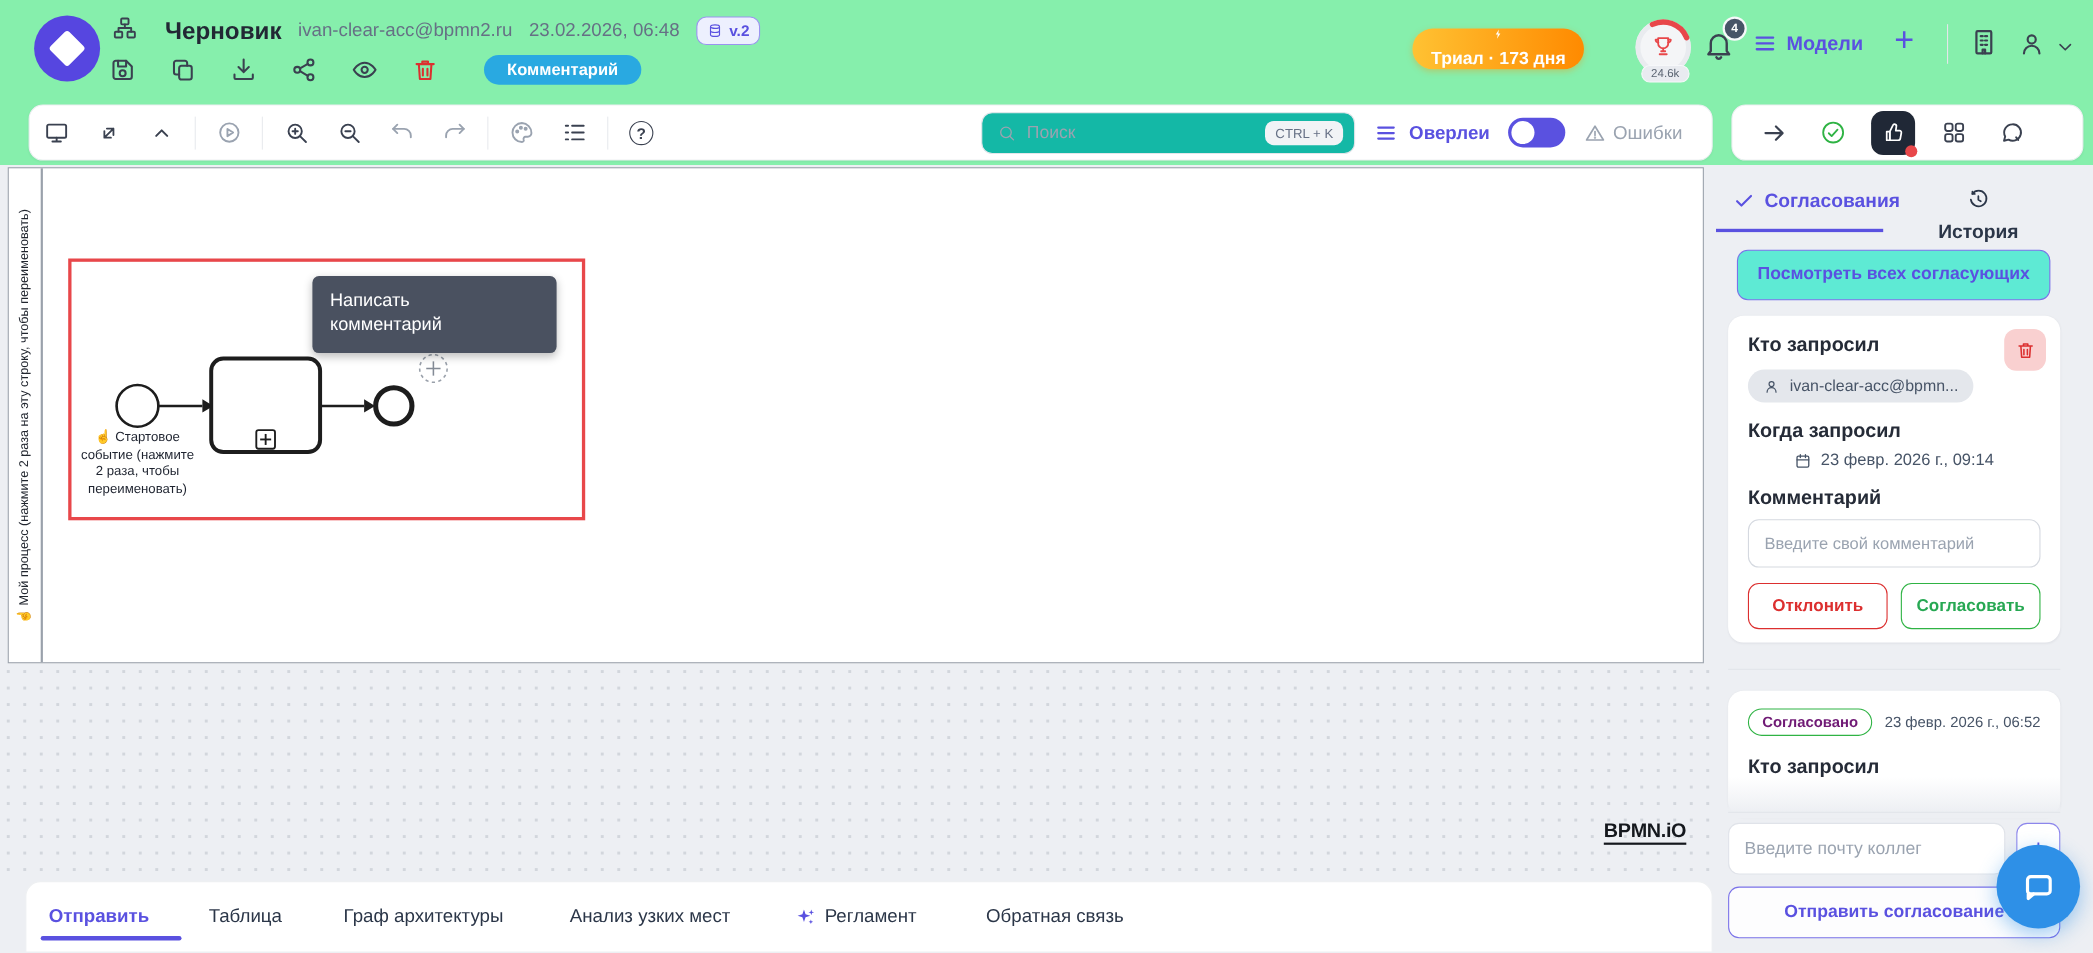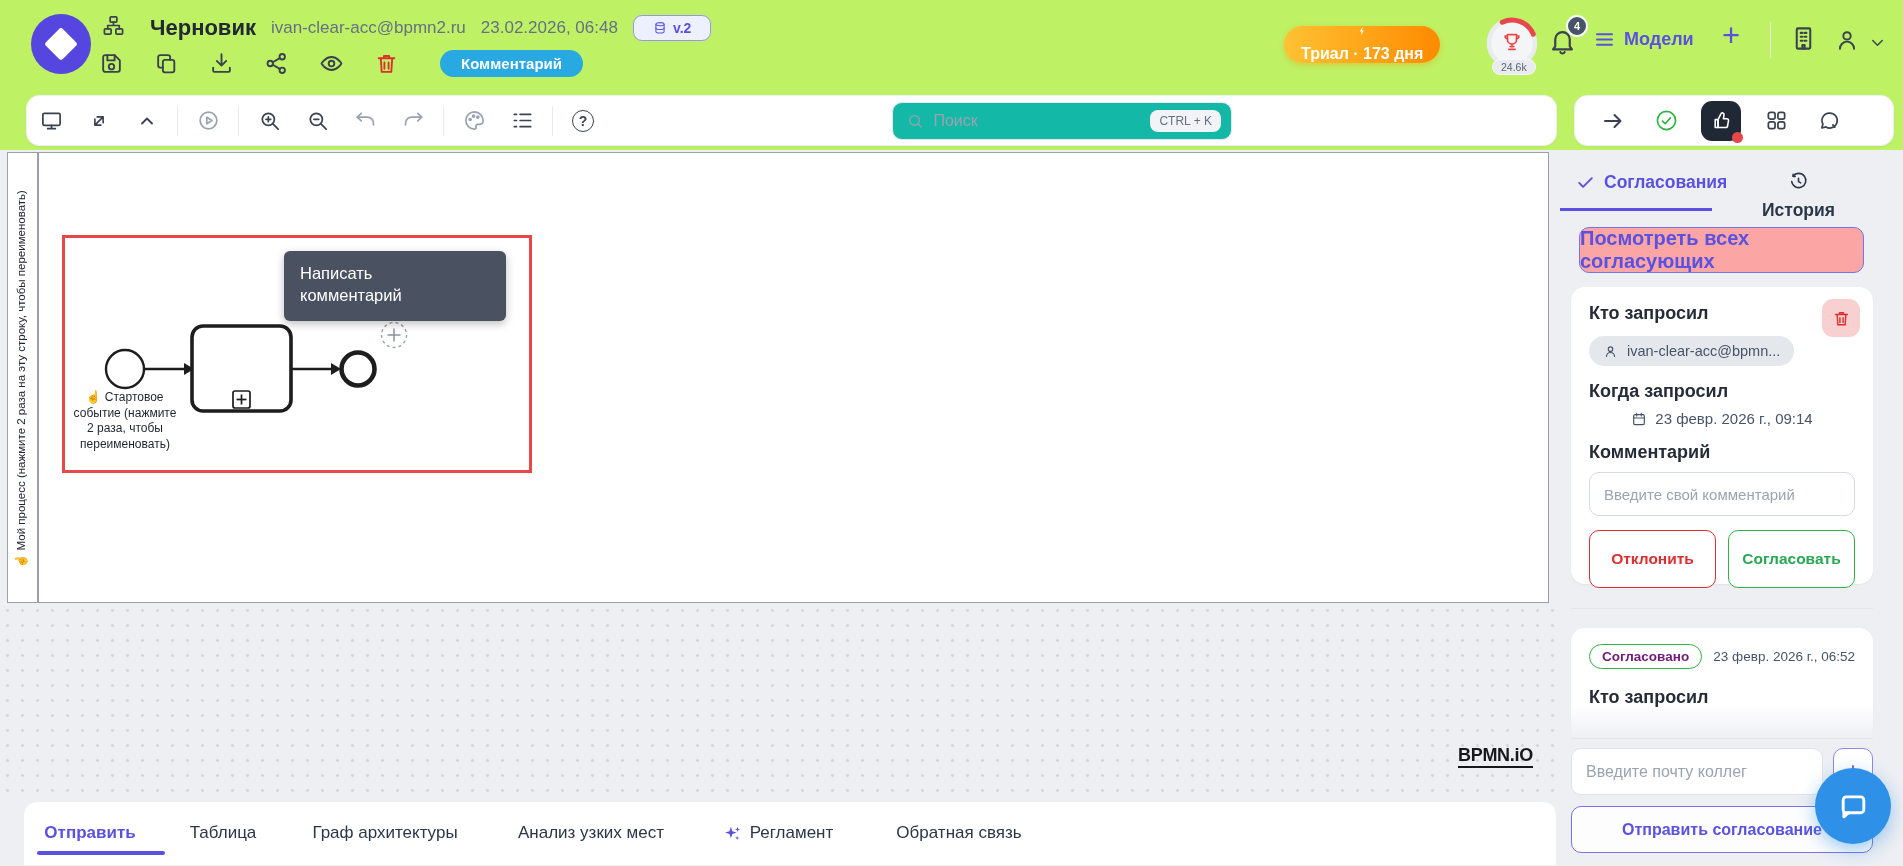--- a/index.html
+++ b/index.html
@@ -3,28 +3,28 @@
 <meta charset="utf-8">
 <style>
   * { margin:0; padding:0; box-sizing:border-box; }
   html,body { width:1903px; height:866px; overflow:hidden; }
   body { font-family:"Liberation Sans", sans-serif; background:#edeff3; color:#252b37; }
   #app { position:relative; width:1903px; height:866px; }
 
   svg.i { fill:none; stroke:currentColor; stroke-width:1.8; stroke-linecap:round; stroke-linejoin:round; display:block; }
 
   
-  .hdr { position:absolute; left:0; top:0; width:1903px; height:150px; background:#bef264; }
+  .hdr { position:absolute; left:0; top:0; width:1903px; height:150px; background:#86efac; }
   .logo { position:absolute; left:31px; top:14px; width:60px; height:60px; border-radius:50%; background:#5646e0; display:flex; align-items:center; justify-content:center; cursor:pointer; }
   .logo .diamond { width:24px; height:24px; background:#fff; border-radius:3px; transform:rotate(45deg); }
   .sitemap { position:absolute; left:102px; top:14px; color:#3a4150; }
   .row1 { position:absolute; left:150px; top:12px; height:32px; display:flex; align-items:center; gap:15px; }
   .title { font-size:22px; font-weight:700; color:#222834; }
   .meta { font-size:17px; color:#667085; }
-  .vchip { display:flex; align-items:center; gap:6px; border:1px solid #9b94f0; background:#edf0fe; color:#5a51e0; border-radius:9px; padding:4px 19px; font-size:14px; font-weight:700; cursor:pointer; }
+  .vchip { display:flex; align-items:center; gap:6px; border:1px solid #9b94f0; background:#edf0fe; color:#5a51e0; border-radius:9px; padding:4px 9px; font-size:14px; font-weight:700; cursor:pointer; }
   .row2 { position:absolute; left:96px; top:48px; display:flex; align-items:center; gap:25px; }
   .hbtn { width:30px; height:30px; display:flex; align-items:center; justify-content:center; color:#3a4150; cursor:pointer; }
   .status-badge { margin-left:14px; background:#29a9e1; color:#fff; font-size:15px; font-weight:700; padding:5px 21px; border-radius:15px; }
   .trial { position:absolute; left:1284px; top:26px; height:37px; border-radius:19px; background:linear-gradient(90deg,#ffc233,#ff8a00); color:#fff; display:flex; align-items:center; gap:9px; padding:0 17px; font-size:16px; font-weight:700; cursor:pointer; box-shadow:0 2px 6px rgba(255,138,0,.35);flex-direction:column; }
   .gauge { position:absolute; left:1484px; top:15px; width:56px; height:56px; cursor:pointer; }
   .gauge .trophy { position:absolute; left:17px; top:16px; color:#e8474a; }
   .gauge-chip { position:absolute; left:1492px; top:59px; background:#e9ebf0; border:1px solid #f7f8fa; border-radius:9px; padding:1px 8px; font-size:10.5px; color:#5b6472; }
   .bell { position:absolute; left:1548px; top:27px; color:#3a4150; cursor:pointer; }
   .bell-badge { position:absolute; left:1566px; top:15px; width:22px; height:22px; background:#475467; border:2px solid #f7f8fa; border-radius:50%; color:#fff; font-size:11px; font-weight:700; display:flex; align-items:center; justify-content:center; }
   .models { position:absolute; left:1594px; top:29px; display:flex; align-items:center; gap:9px; color:#5a51e0; font-size:18px; font-weight:700; cursor:pointer; }
@@ -70,31 +70,31 @@
   .bbar { position:absolute; left:23px; top:801px; width:1534px; height:65px; background:#fff; border:1px solid #eef0f2; border-radius:14px 14px 0 0; }
   .btab { position:absolute; top:21px; transform:translateX(-50%); font-size:17px; font-weight:500; color:#2b3648; cursor:pointer; white-space:nowrap; display:flex; align-items:center; gap:8px; }
   .btab.active { color:#5a51e0; font-weight:700; }
   .bunder { position:absolute; left:13px; top:49px; width:128px; height:3.5px; border-radius:3px; background:#5a51e0; }
 
   
   .stab { position:absolute; top:172px; display:flex; align-items:center; gap:9px; font-size:17.5px; cursor:pointer; }
   .stab.appr { left:1576px; color:#5a51e0; font-weight:700; }
   .stab.hist { left:1762px; color:#2b3648; font-weight:600;flex-direction:column; }
   .stab-under { position:absolute; left:1560px; top:208px; width:152px; height:2.5px; background:#5a51e0; }
-  .viewall { position:absolute; left:1579px; top:227px; width:285px; height:46px; border:1.5px solid #7a72e9; border-radius:10px; background:#fca5a5; color:#5a51e0; font-size:20px; font-weight:600; display:flex; align-items:center; justify-content:center; cursor:pointer; }
+  .viewall { position:absolute; left:1579px; top:227px; width:285px; height:46px; border:1.5px solid #7a72e9; border-radius:10px; background:#5eead4; color:#5a51e0; font-size:16px; font-weight:600; display:flex; align-items:center; justify-content:center; cursor:pointer; }
   .card1 { position:absolute; left:1571px; top:287px; width:302px; height:297px; background:#fff; border-radius:14px; padding:16px 18px; box-shadow:0 1px 2px rgba(16,24,40,.05); }
   .blab { font-size:18px; font-weight:700; color:#252b37; }
   .trash-btn { position:absolute; right:13px; top:12px; width:38px; height:38px; border-radius:11px; background:#f9d0d0; color:#dc2f2f; display:flex; align-items:center; justify-content:center; cursor:pointer; }
   .mail-chip { margin-top:12px; display:inline-flex; align-items:center; gap:9px; background:#e4e7ec; border-radius:17px; padding:7px 14px; font-size:14.5px; color:#475467; }
   .when-row { margin-top:8px; display:flex; align-items:center; gap:8px; color:#475467; font-size:15px;justify-content:center; }
   .mt16 { margin-top:15px; }
   .cinput { margin-top:9px; width:100%; height:44px; border:1.2px solid #d5d9e0; border-radius:10px; padding:0 14px; font-size:15px; font-family:inherit; color:#252b37; outline:none; background:#fff; }
   .cinput::placeholder { color:#9aa3b0; }
   .btnrow { margin-top:14px; display:flex; gap:12px; }
-  .obtn { flex:1; height:58px; border-radius:10px; background:#fff; font-size:15.5px; font-weight:700; display:flex; align-items:center; justify-content:center; cursor:pointer; }
+  .obtn { flex:1; height:42px; border-radius:10px; background:#fff; font-size:15.5px; font-weight:700; display:flex; align-items:center; justify-content:center; cursor:pointer; }
   .obtn.red { border:1.4px solid #dc2f2f; color:#dc2f2f; }
   .obtn.green { border:1.4px solid #2fb344; color:#27a853; }
   .sdiv { position:absolute; left:1571px; width:302px; height:1px; background:#e2e5ea; }
   .card2 { position:absolute; left:1571px; top:628px; width:302px; height:114px; background:#fff; border-radius:14px; padding:16px 18px; overflow:hidden; box-shadow:0 1px 2px rgba(16,24,40,.05); }
   .c2row { display:flex; align-items:center; justify-content:space-between; }
   .okbadge { border:1.5px solid #2fb344; color:#701a75; border-radius:16px; padding:4px 12px; font-size:13.5px; font-weight:700; }
   .c2date { font-size:13.5px; color:#475467; }
   .c2who { margin-top:18px; font-size:18px; font-weight:700; color:#252b37; }
   .card2-fade { position:absolute; left:1571px; top:706px; width:302px; height:38px; background:linear-gradient(rgba(237,239,243,0), #edeff3 85%); }
   .mailin { position:absolute; left:1571px; top:748px; width:252px; height:47px; border:1.2px solid #e0e3e9; border-radius:10px; background:#fff; padding:0 14px; font-size:16px; font-family:inherit; color:#252b37; outline:none; }
@@ -307,20 +307,37 @@
 
   <div class="search">
     <svg class="i" width="20" height="20" viewBox="0 0 24 24" style="color:#9aa3b0">
         <circle cx="11" cy="11" r="7"></circle>
         <path d="M16.5 16.5L21 21"></path>
       </svg>
     <input type="text" placeholder="Поиск" style="">
     <span class="kbd">CTRL + K</span>
   </div>
 
+  <div class="overlays">
+    <svg class="i" width="20" height="20" viewBox="0 0 24 24" style="color:#5a51e0;stroke-width:2.3">
+        <path d="M3.5 6h17M3.5 12h17M3.5 18h17"></path>
+      </svg>
+    <span class="ov-lab">Оверлеи</span>
+    <span class="toggle">
+        <span class="knob"></span>
+      </span>
+    <span class="err">
+      <svg class="i" width="20" height="20" viewBox="0 0 24 24">
+          <path d="M12 4.5L2.8 19.5h18.4z"></path>
+          <path d="M12 10.2v4.3"></path>
+          <circle cx="12" cy="16.9" r="0.4"></circle>
+        </svg>
+      <span>Ошибки</span>
+    </span>
+  </div>
 
   <div class="rbar">
     <span class="tbtn">
         <svg class="i" width="24" height="24" viewBox="0 0 24 24" style="stroke-width:2">
           <path d="M4 12h15M13.5 6l6 6-6 6"></path>
         </svg>
       </span>
     <span class="tbtn" style="color:#2fb344">
         <svg class="i" width="25" height="25" viewBox="0 0 24 24" style="stroke-width:1.6">
           <circle cx="12" cy="12" r="8.7"></circle>

